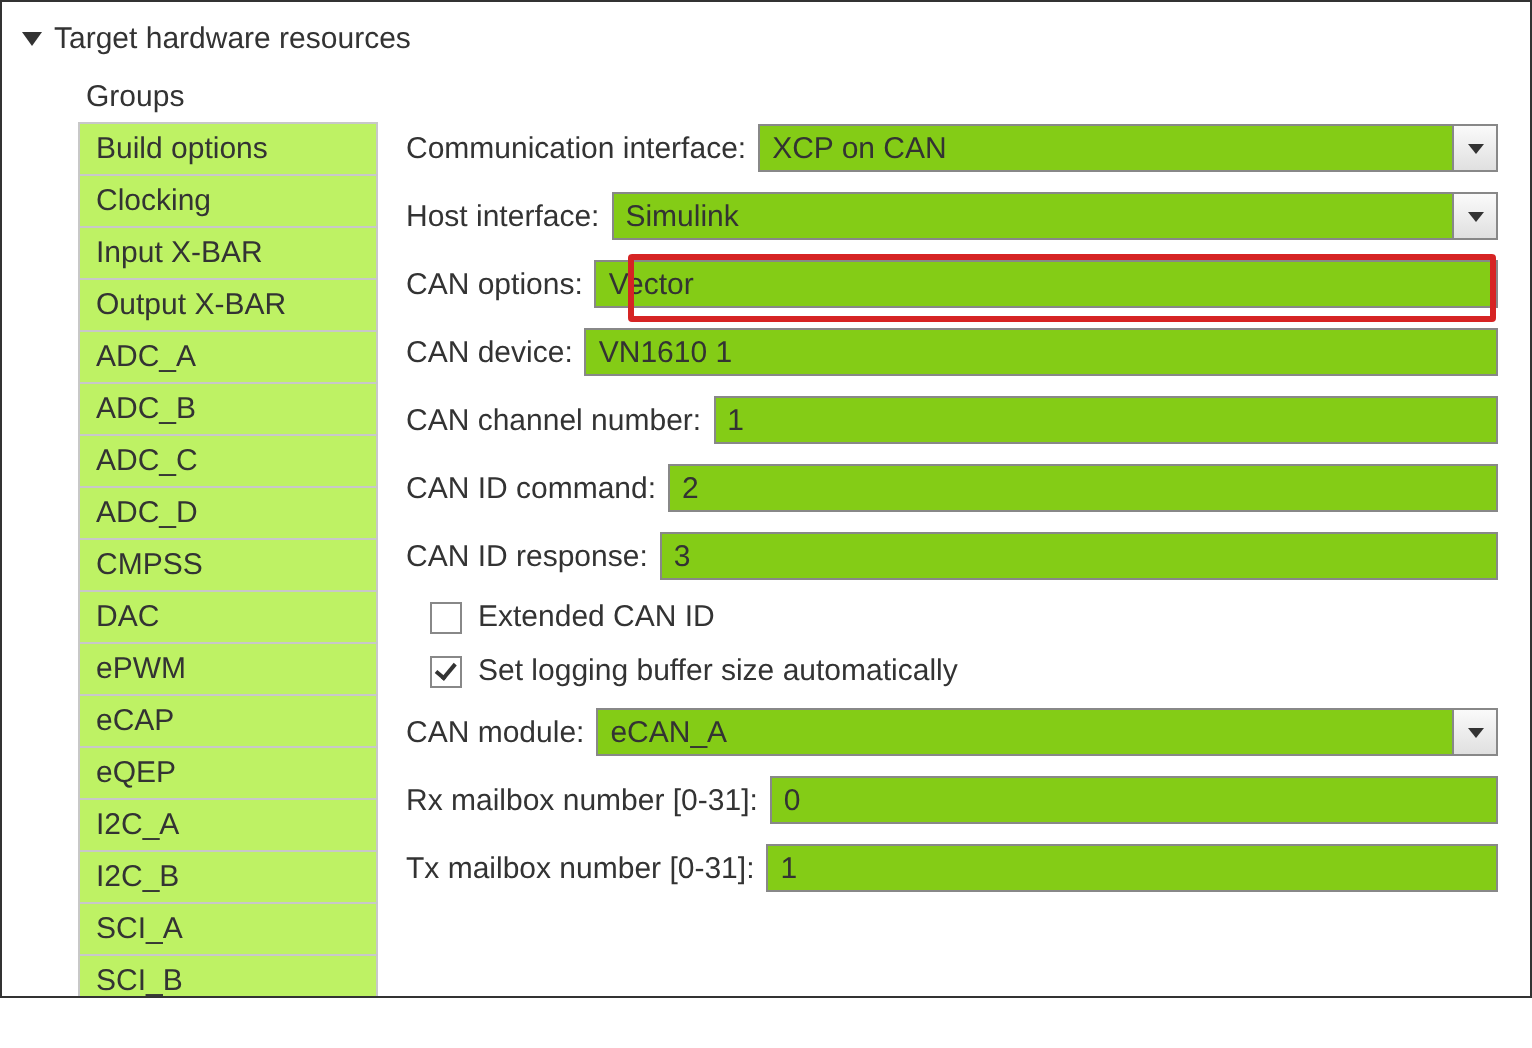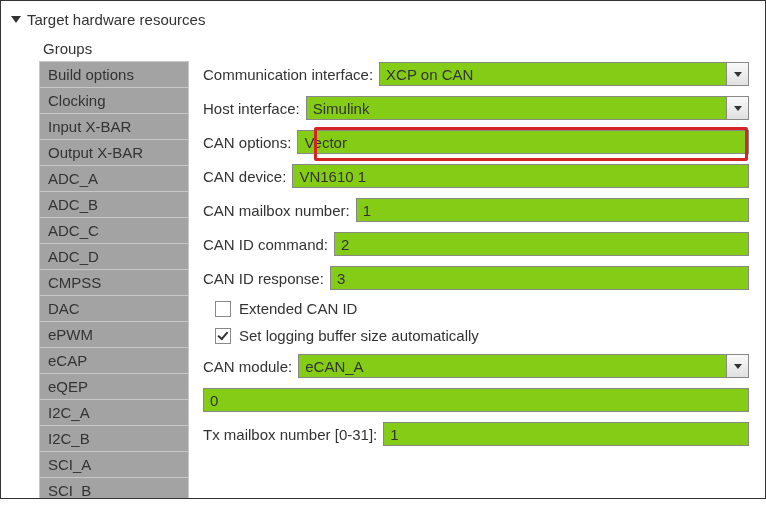--- a/index.html
+++ b/index.html
@@ -39,21 +39,21 @@
     width: 150px;
     flex-shrink: 0;
   }
   .groups-title {
     padding: 2px 4px 4px 4px;
   }
   .groups-list {
     border-top: 1px solid #c8c8c8;
   }
   .group-item {
-    background: #a3a3a3;
+    background: #bef264;
     border-left: 1px solid #c8c8c8;
     border-right: 1px solid #c8c8c8;
     border-bottom: 1px solid #c8c8c8;
     padding: 4px 8px;
     font-size: 15px;
     cursor: pointer;
   }
   .form {
     flex: 1;
     padding-top: 24px;
@@ -199,21 +199,21 @@
       </div>
 
       <div class="row">
         <label>CAN device:</label>
         <div class="textin">
           <span class="val">VN1610 1</span>
         </div>
       </div>
 
       <div class="row">
-        <label>CAN mailbox number:</label>
+        <label>CAN channel number:</label>
         <div class="textin">
           <span class="val">1</span>
         </div>
       </div>
 
       <div class="row">
         <label>CAN ID command:</label>
         <div class="textin">
           <span class="val">2</span>
         </div>
@@ -241,20 +241,21 @@
         <label>CAN module:</label>
         <div class="combo">
           <span class="val">eCAN_A</span>
           <span class="dd">
               <span class="caret"></span>
             </span>
         </div>
       </div>
 
       <div class="row">
+        <label>Rx mailbox number [0-31]:</label>
         <div class="textin">
           <span class="val">0</span>
         </div>
       </div>
 
       <div class="row">
         <label>Tx mailbox number [0-31]:</label>
         <div class="textin">
           <span class="val">1</span>
         </div>

